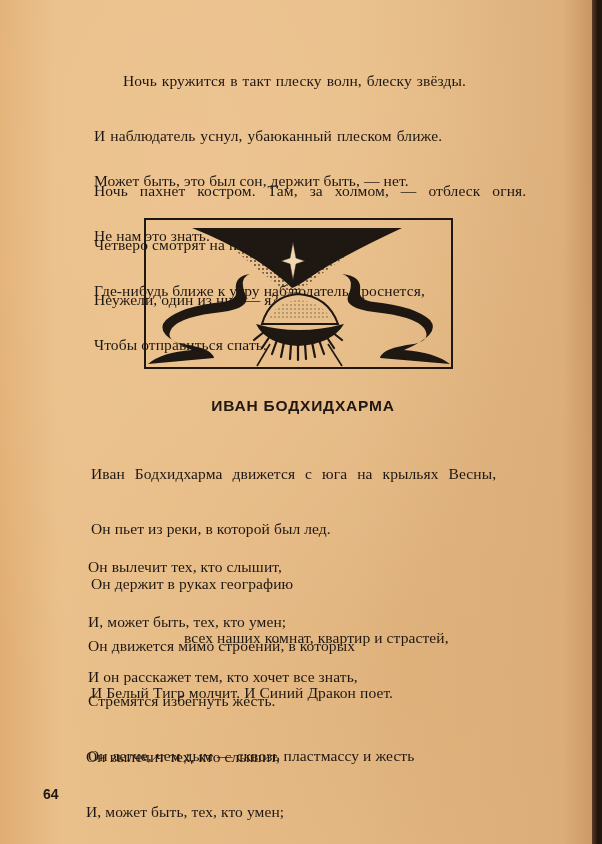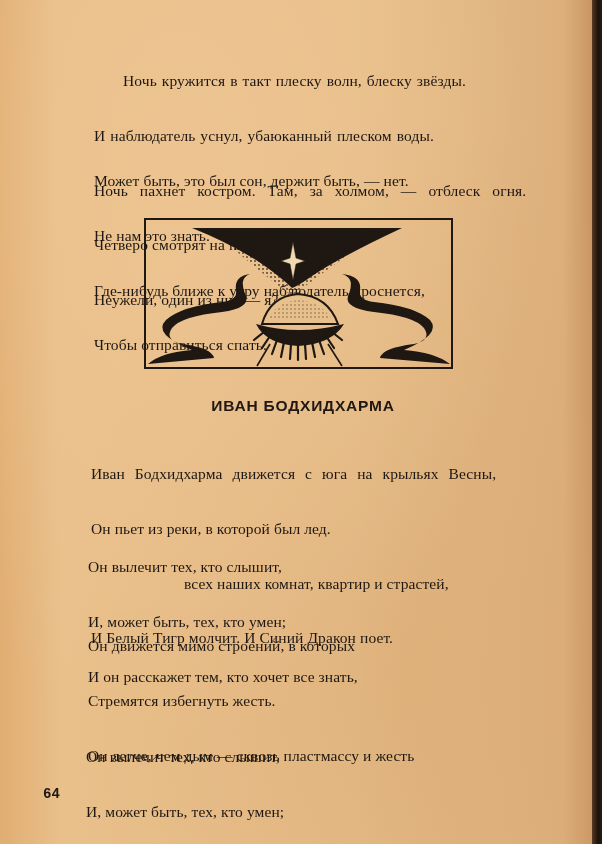--- a/index.html
+++ b/index.html
@@ -28,32 +28,32 @@
   .indent { padding-left:93px; }
   .title {
     position:absolute; left:0; width:592px; text-align:center; top:397px;
     font-family:"Liberation Sans", "DejaVu Sans", sans-serif;
     font-weight:bold; font-size:15.5px; letter-spacing:0.8px;
     padding-left:14px; box-sizing:border-box;
   }
   .illustration { position:absolute; left:142px; top:216px; width:313px; height:155px; }
   .page-num {
     position:absolute; left:43px; top:786px; font-size:14px; font-weight:bold;
-    font-family:Liberation Mono, monospace;
+    font-family:Liberation Sans, sans-serif;
   }
 </style>
 </head>
 <body>
 
 <div class="page"></div>
 <div class="spine"></div>
 
 <div class="lines" style="top:36px;">
   <span class="line" style="word-spacing:1px;margin-left:29px;">Ночь кружится в такт плеску волн, блеску звёзды.</span>
-  <span class="line" style="word-spacing:1px;">И наблюдатель уснул, убаюканный плеском воды.</span>
+  <span class="line" style="word-spacing:1px;">И наблюдатель уснул, убаюканный плеском ближе.</span>
   <span class="line" style="word-spacing:8px;">Ночь пахнет костром. Там, за холмом, — отблеск огня.</span>
   <span class="line">Четверо смотрят на пламя.</span>
   <span class="line">Неужели, один из них — я?</span>
 </div>
 
 <div class="lines" style="top:136px;">
   <span class="line">Может быть, это был сон, держит быть, — нет.</span>
   <span class="line">Не нам это знать.</span>
   <span class="line">Где-нибудь ближе к утру наблюдатель проснется,</span>
   <span class="line">Чтобы отправиться спать.</span>
@@ -99,20 +99,21 @@
     <line x1="128" y1="128" x2="115" y2="150" stroke="#1e1712" stroke-width="1.6"></line>
     <line x1="186" y1="128" x2="200" y2="150" stroke="#1e1712" stroke-width="1.6"></line>
   </svg>
 </div>
 
 <div class="title">ИВАН БОДХИДХАРМА</div>
 
 <div class="lines" style="top:429px; left:91px;">
   <span class="line" style="word-spacing:6px;text-align:center;">Иван Бодхидхарма движется с юга на крыльях Весны,</span>
   <span class="line">Он пьет из реки, в которой был лед.</span>
+  <span class="line">Он держит в руках географию</span>
   <span class="line indent">всех наших комнат, квартир и страстей,</span>
   <span class="line">И Белый Тигр молчит. И Синий Дракон поет.</span>
 </div>
 
 <div class="lines" style="top:522px; left:88px;">
   <span class="line">Он вылечит тех, кто слышит,</span>
   <span class="line">И, может быть, тех, кто умен;</span>
   <span class="line">И он расскажет тем, кто хочет все знать,</span>
 </div>
 

